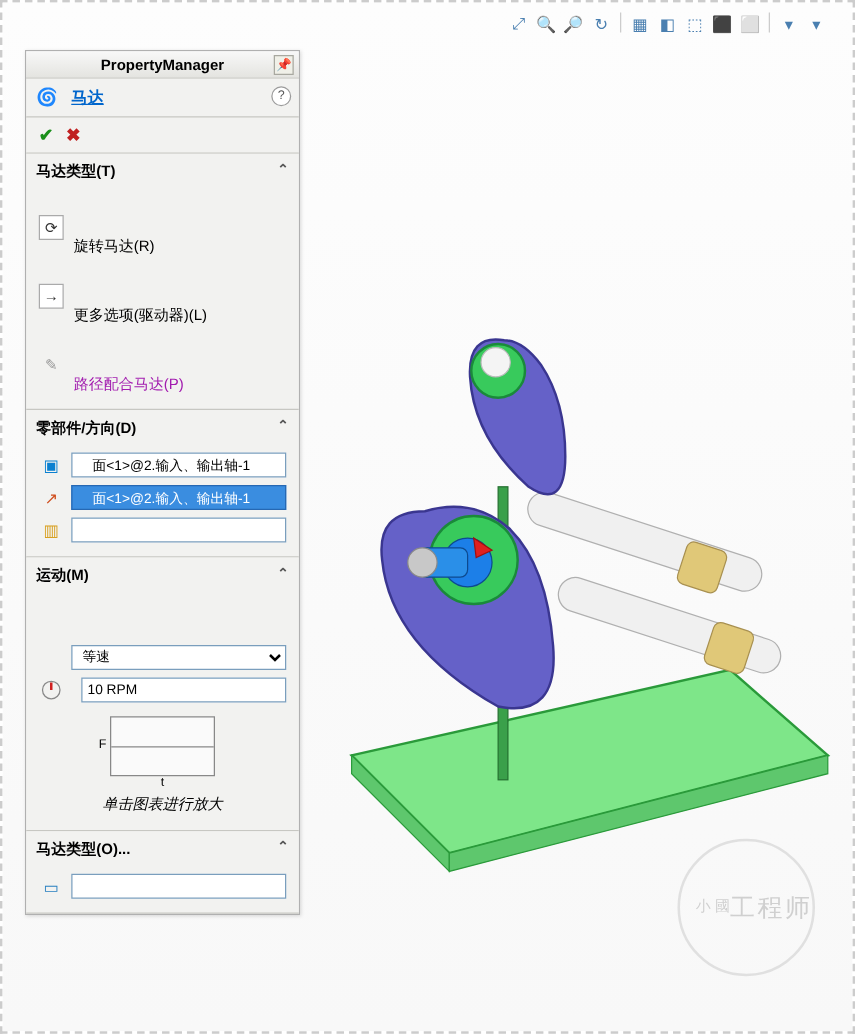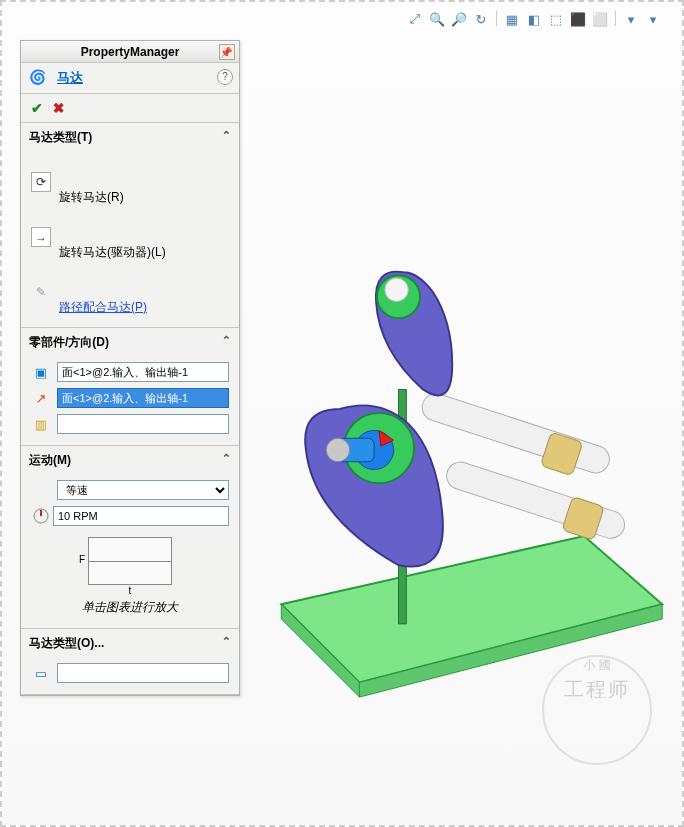--- a/index.html
+++ b/index.html
@@ -114,55 +114,56 @@
   .opt-ico {
     width: 20px; height: 20px;
     border: 1px solid #aaa;
     background: #fff;
     display: flex; align-items: center; justify-content: center;
     font-size: 12px;
     color: #333;
   }
   .opt-ico.flat { border: none; background: transparent; color: #999; }
   .opt-label { font-size: 12px; margin-top: 32px; }
-  .opt-label.disabled { color: #1d4ed8; text-decoration: underline; }
+  .opt-label.disabled { color: #a21caf; }
 
   .field-row {
     display: flex; align-items: center;
     gap: 6px; padding: 3px 2px;
   }
   .field-ico {
     width: 20px; height: 20px;
     display: flex; align-items: center; justify-content: center;
     font-size: 13px;
   }
   .field-box {
     flex: 1; height: 20px;
     border: 1px solid #7a9ebd;
     background: #fff;
-    padding: 2px 4px;
+    padding: 2px 16px;
     font-size: 11px;
     display: flex; align-items: center;
     overflow: hidden;
   }
   .field-box.selected {
     background: #3a8de0;
     color: #fff;
     border-color: #2668b3;
   }
   .field-select {
     flex: 1; height: 20px;
     border: 1px solid #7a9ebd;
     background: #fff;
     padding: 0 4px;
     font-size: 11px;
+    margin-top: 36px;
   }
   .rpm-row {
     display: flex; align-items: flex-end;
-    gap: 2px; padding: 3px 2px;
+    gap: 14px; padding: 3px 2px;
   }
   .rpm-ico {
     width: 20px; height: 20px;
     display: flex; align-items: center; justify-content: center;
   }
   .rpm-box {
     flex: 1; height: 20px;
     border: 1px solid #7a9ebd;
     background: #fff;
     padding: 2px 4px;
@@ -196,26 +197,26 @@
 
   
   .model-area {
     position: absolute;
     left: 250px; top: 40px; right: 10px; bottom: 10px;
   }
 
   
   .watermark {
     position: absolute;
-    right: 30px; bottom: 60px;
+    right: 30px; bottom: 44px;
     width: 110px; height: 110px;
     border: 2px solid rgba(200,200,200,0.5);
     border-radius: 50%;
-    display: flex; flex-direction: column;
-    align-items: center; justify-content: flex-start;
+    display: flex; flex-direction: row;
+    align-items: center; justify-content: flex-end;
     color: rgba(180,180,180,0.6);
     font-size: 14px;
   }
   .watermark .t1 { font-size: 12px; margin-bottom: 2px; }
   .watermark .t2 { font-size: 20px; letter-spacing: 2px; }
 </style>
 </head>
 <body>
 
 <div class="viewport">
@@ -287,21 +288,21 @@
         <span>马达类型(T)</span>
         <span class="chev">⌃</span>
       </div>
       <div class="sec-body">
         <div class="opt-row">
           <span class="opt-ico">⟳</span>
           <span class="opt-label">旋转马达(R)</span>
         </div>
         <div class="opt-row">
           <span class="opt-ico">→</span>
-          <span class="opt-label">旋转马达(驱动器)(L)</span>
+          <span class="opt-label">更多选项(驱动器)(L)</span>
         </div>
         <div class="opt-row">
           <span class="opt-ico flat">✎</span>
           <span class="opt-label disabled">路径配合马达(P)</span>
         </div>
       </div>
     </div>
 
     <div class="section">
       <div class="sec-head">

